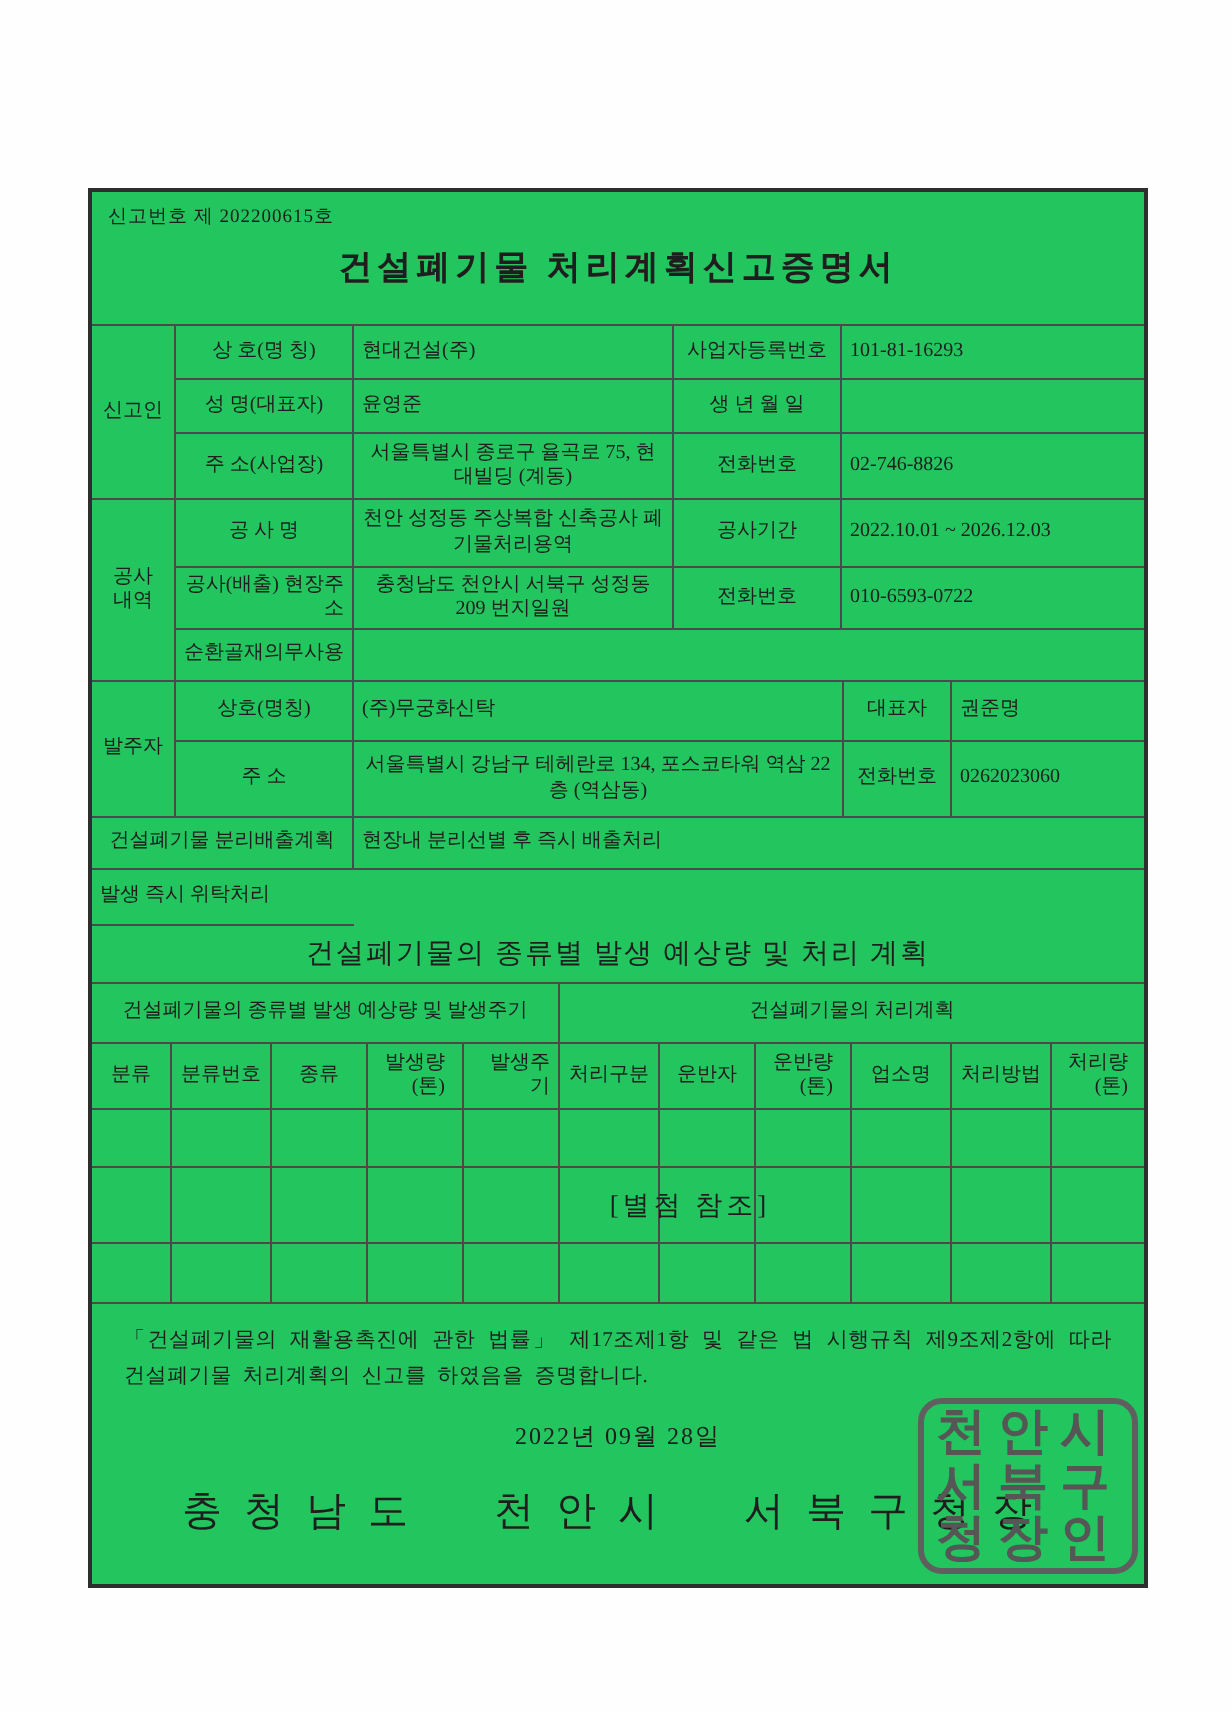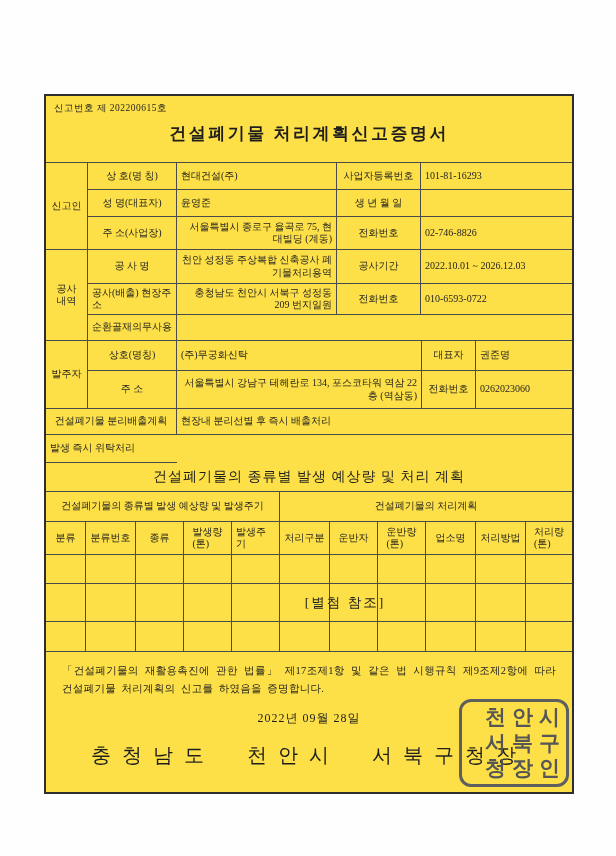--- a/index.html
+++ b/index.html
@@ -3,33 +3,33 @@
 <meta charset="utf-8">
 <style>
   :root{
     --ln:#4a4a4a;
     --txt:#1e1e1e;
     --seal:#5f5f5f;
   }
   *{margin:0;padding:0;box-sizing:border-box;}
   body{background:#ffffff;font-family:"Liberation Serif","DejaVu Serif",serif;color:var(--txt);}
   .page{position:relative;width:616px;height:856px;background:#fefefe;overflow:hidden;}
-  .doc{position:absolute;left:44px;top:94px;width:530px;height:700px;border:2px solid #2e2e2e;background:#fde047;}
+  .doc{position:absolute;left:44px;top:94px;width:530px;height:700px;border:2px solid #2e2e2e;background:#22c55e;}
 
   
   .hd{height:67px;border-bottom:1px solid var(--ln);position:relative;}
   .report-no{font-size:9.5px;padding:6px 0 0 8px;letter-spacing:.5px;}
   .doc-title{text-align:center;font-size:17px;font-weight:bold;letter-spacing:2.5px;margin-top:7px;}
 
   
   .g{display:grid;}
   .c{border-right:1px solid var(--ln);border-bottom:1px solid var(--ln);
-     display:flex;align-items:center;justify-content:center;text-align:left;
+     display:flex;align-items:center;justify-content:center;text-align:right;
      font-size:10px;line-height:1.25;padding:1px 4px;overflow:hidden;}
-  .al{justify-content:flex-start;text-align:right;}
+  .al{justify-content:flex-start;text-align:center;}
   .lastcol{border-right:none;font-family:Liberation Serif, serif;}
   .pre{white-space:pre-line;}
   .r3{grid-row:span 3;}
   .r2{grid-row:span 2;}
   .c3{grid-column:span 3;}
 
   .secA{grid-template-columns:42px 89px 160px 84px 151px;grid-template-rows:27px 27px 33px;}
   .secB{grid-template-columns:42px 89px 160px 84px 151px;grid-template-rows:34px 31px 26px;}
   .secC{grid-template-columns:42px 89px 245px 54px 96px;grid-template-rows:30px 38px;}
   .secD{grid-template-columns:131px 395px;grid-template-rows:26px 28px;}
@@ -48,21 +48,21 @@
   
   .ft{padding:10px 16px 0 16px;}
   .statement{font-size:10.5px;line-height:1.7;letter-spacing:.3px;word-spacing:2.5px;text-align:justify;}
   .issue-date{text-align:center;font-size:12px;margin-top:12px;letter-spacing:1px;}
   .authority{text-align:center;font-size:20px;margin-top:15px;letter-spacing:11px;word-spacing:16px;white-space:nowrap;}
 
   .seal{position:absolute;left:459px;top:699px;width:110px;height:88px;
     border:3px solid var(--seal);border-radius:12px;
     display:flex;flex-direction:column;justify-content:space-evenly;
     color:#565656;font-weight:600;background:transparent;}
-  .seal div{text-align:right;font-size:21px;line-height:1;letter-spacing:6px;text-indent:6px;}
+  .seal div{text-align:left;font-size:25px;line-height:1;letter-spacing:6px;text-indent:6px;}
 </style>
 </head>
 <body>
 
 <div class="page">
   <div class="doc">
 
     <div class="hd">
       <div class="report-no">신고번호 제 202200615호</div>
       <div class="doc-title">건설폐기물 처리계획신고증명서</div>

